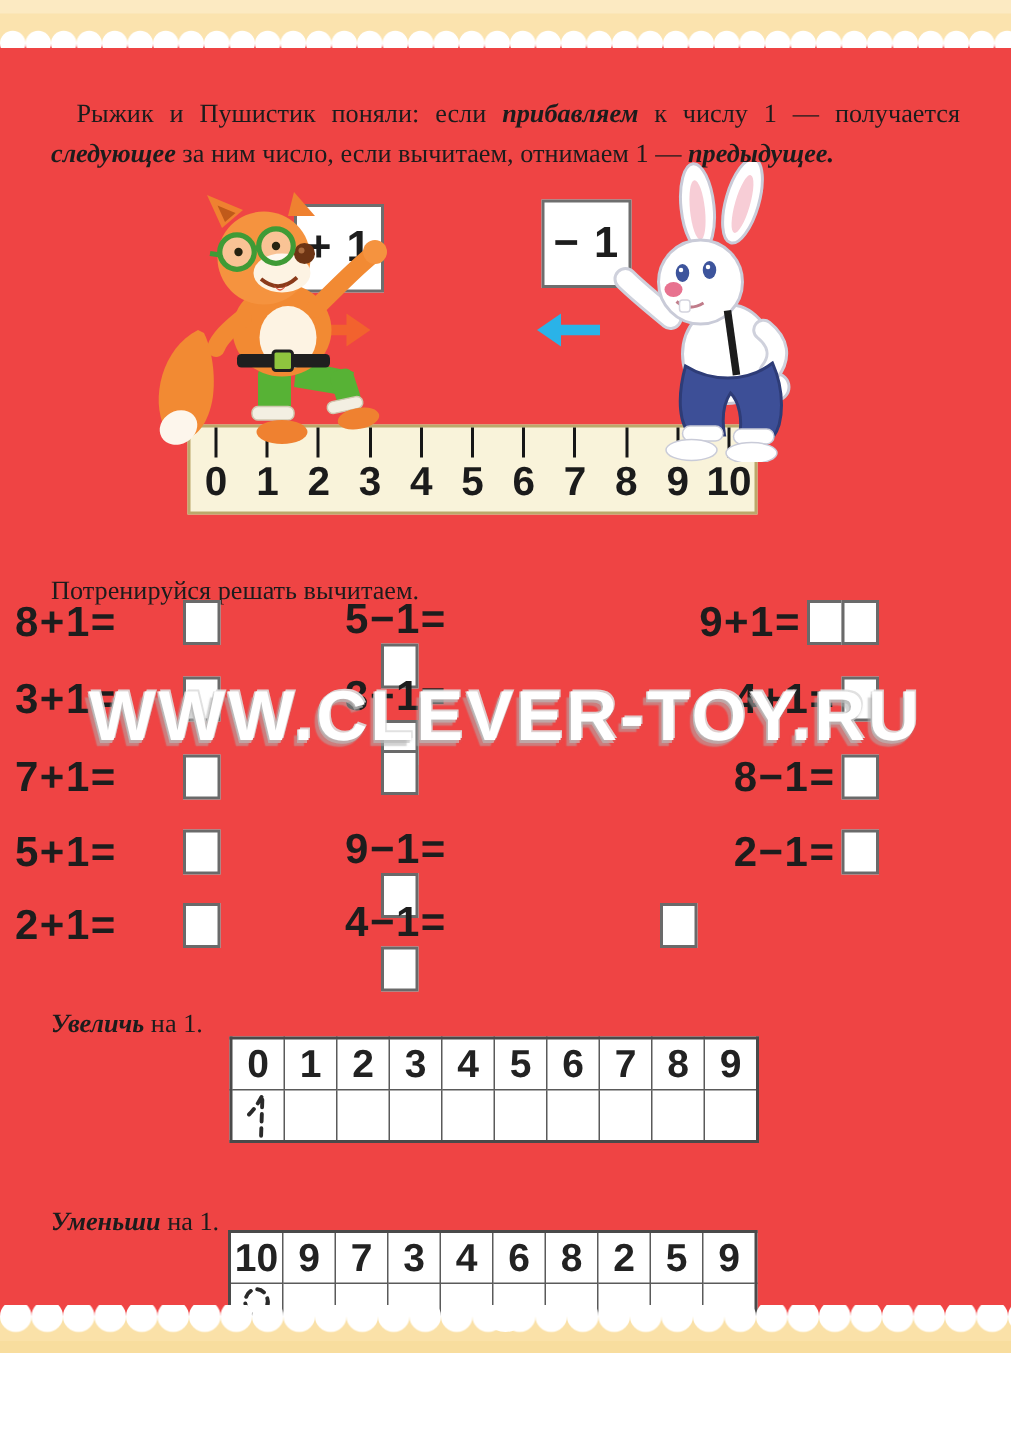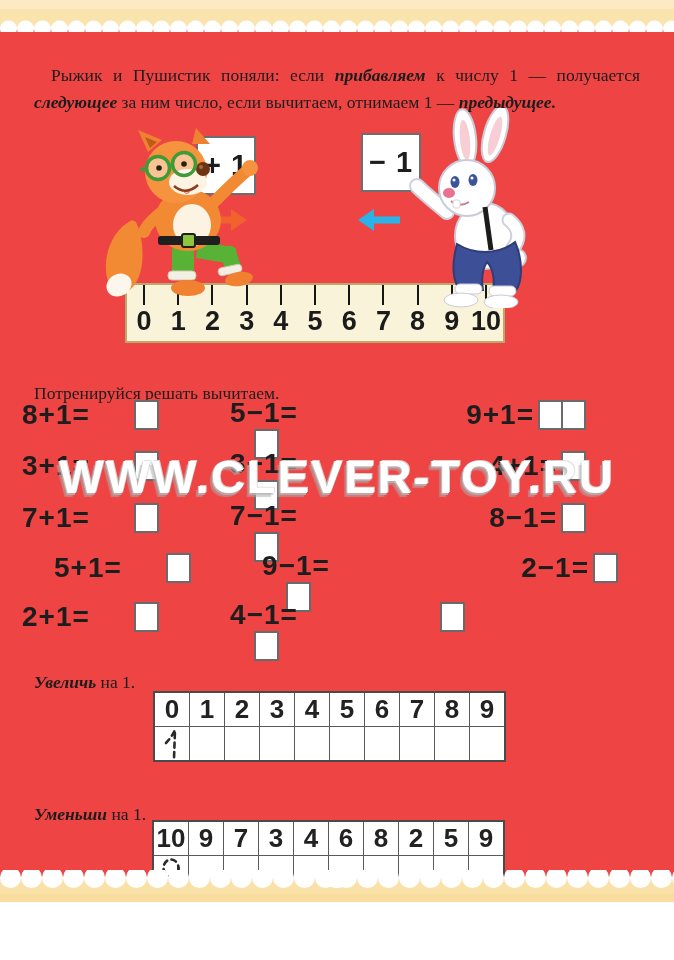--- a/index.html
+++ b/index.html
@@ -36,22 +36,22 @@
              font-family:"Liberation Sans",sans-serif;font-weight:bold;font-size:27px;color:#1b1b1b;}
 
   
   .practice-heading{position:absolute;left:34px;top:365px;font-size:17.5px;}
   .problem{position:absolute;display:flex;align-items:center;height:36px;}
   .plabel{flex:1;text-align:right;font-family:"Liberation Sans",sans-serif;font-weight:bold;
           font-size:28px;letter-spacing:1px;color:#1d1d1d;}
   .pboxes{display:flex;margin-left:4px;}
   .abox{width:25px;height:30px;border:2px solid #6a6a6a;background:#fff;box-sizing:border-box;}
   .abox + .abox{margin-left:-2px;}
-  .r1{top:397px;} .r2{top:448px;} .r3{top:500px;} .r4{top:550px;margin-left:32px;} .r5{top:599px;}
-  .c1{left:22px;width:94px;gap:40px;} .c2{left:198px;width:132px;flex-direction:column;} .c3{left:436px;width:150px;}
+  .r1{top:397px;} .r2{top:448px;} .r3{top:500px;} .r4{top:550px;} .r5{top:599px;}
+  .c1{left:10px;width:94px;gap:40px;} .c2{left:198px;width:132px;flex-direction:column;} .c3{left:436px;width:150px;}
 
   .watermark{position:absolute;left:0;right:0;top:449px;z-index:5;text-align:center;pointer-events:none;
              font-family:"Liberation Sans",sans-serif;font-weight:bold;font-size:47px;letter-spacing:2px;
              color:#ffffff;
              text-shadow:-3px 4px 1px rgba(175,175,175,.55),
                          -1px 2px 0 rgba(200,200,200,.65),
                           1px -1px 0 rgba(222,222,222,.9),
                          -1px 0 0 rgba(222,222,222,.9),
                           0 1px 2px rgba(160,160,160,.45);}
 
@@ -243,21 +243,20 @@
         <span class="abox"></span>
       </span>
     </div>
   <div class="problem r3 c1">
       <span class="plabel">7+1=</span>
       <span class="pboxes">
         <span class="abox"></span>
       </span>
     </div>
   <div class="problem r3 c2">
-      <span class="plabel">7−1=</span>
       <span class="pboxes">
         <span class="abox"></span>
       </span>
     </div>
   <div class="problem r3 c3">
       <span class="plabel">8−1=</span>
       <span class="pboxes">
         <span class="abox"></span>
       </span>
     </div>

